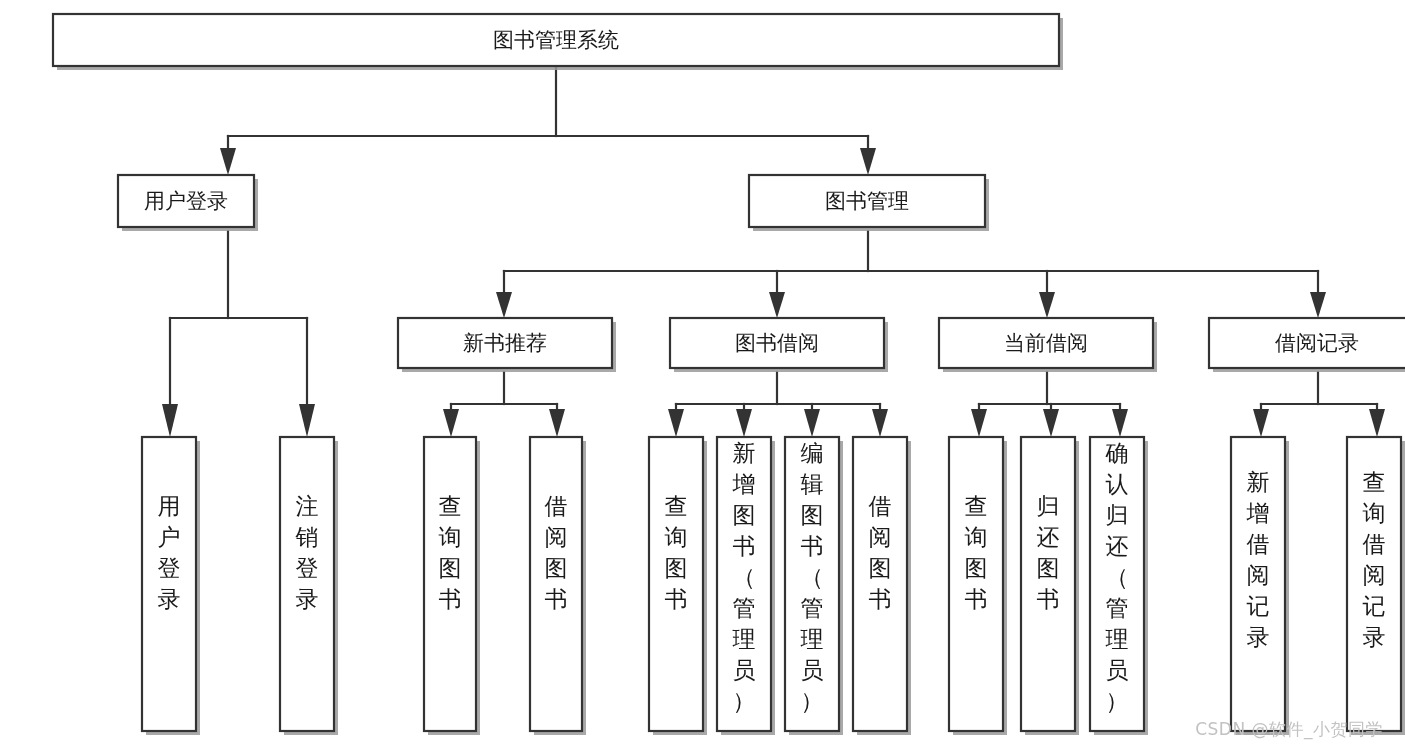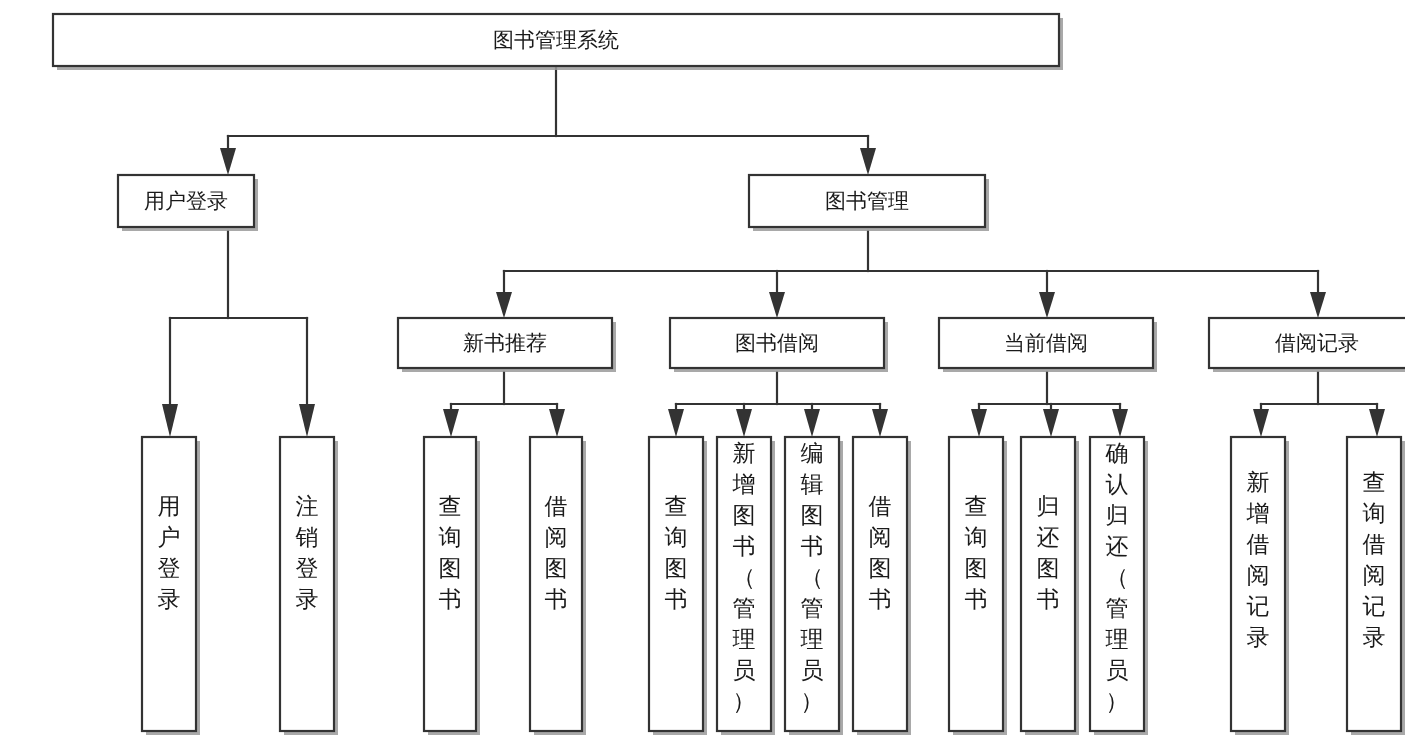--- a/index.html
+++ b/index.html
@@ -270,13 +270,14 @@
     </g>
 
     <g>
       <rect class="node-box-shadow" x="1314" y="441" width="54" height="294"></rect>
       <rect class="node-box" x="1310" y="437" width="54" height="294"></rect>
       <text class="node-label-v vtext" x="1337"><tspan x="1337" y="490">查</tspan><tspan x="1337" y="521">询</tspan><tspan x="1337" y="552">借</tspan><tspan x="1337" y="583">阅</tspan><tspan x="1337" y="614">记</tspan><tspan x="1337" y="645">录</tspan></text>
     </g>
 
   </svg>
 
+  <div id="watermark">CSDN @软件_小贺同学</div>
 </div>
 
 </body></html>

